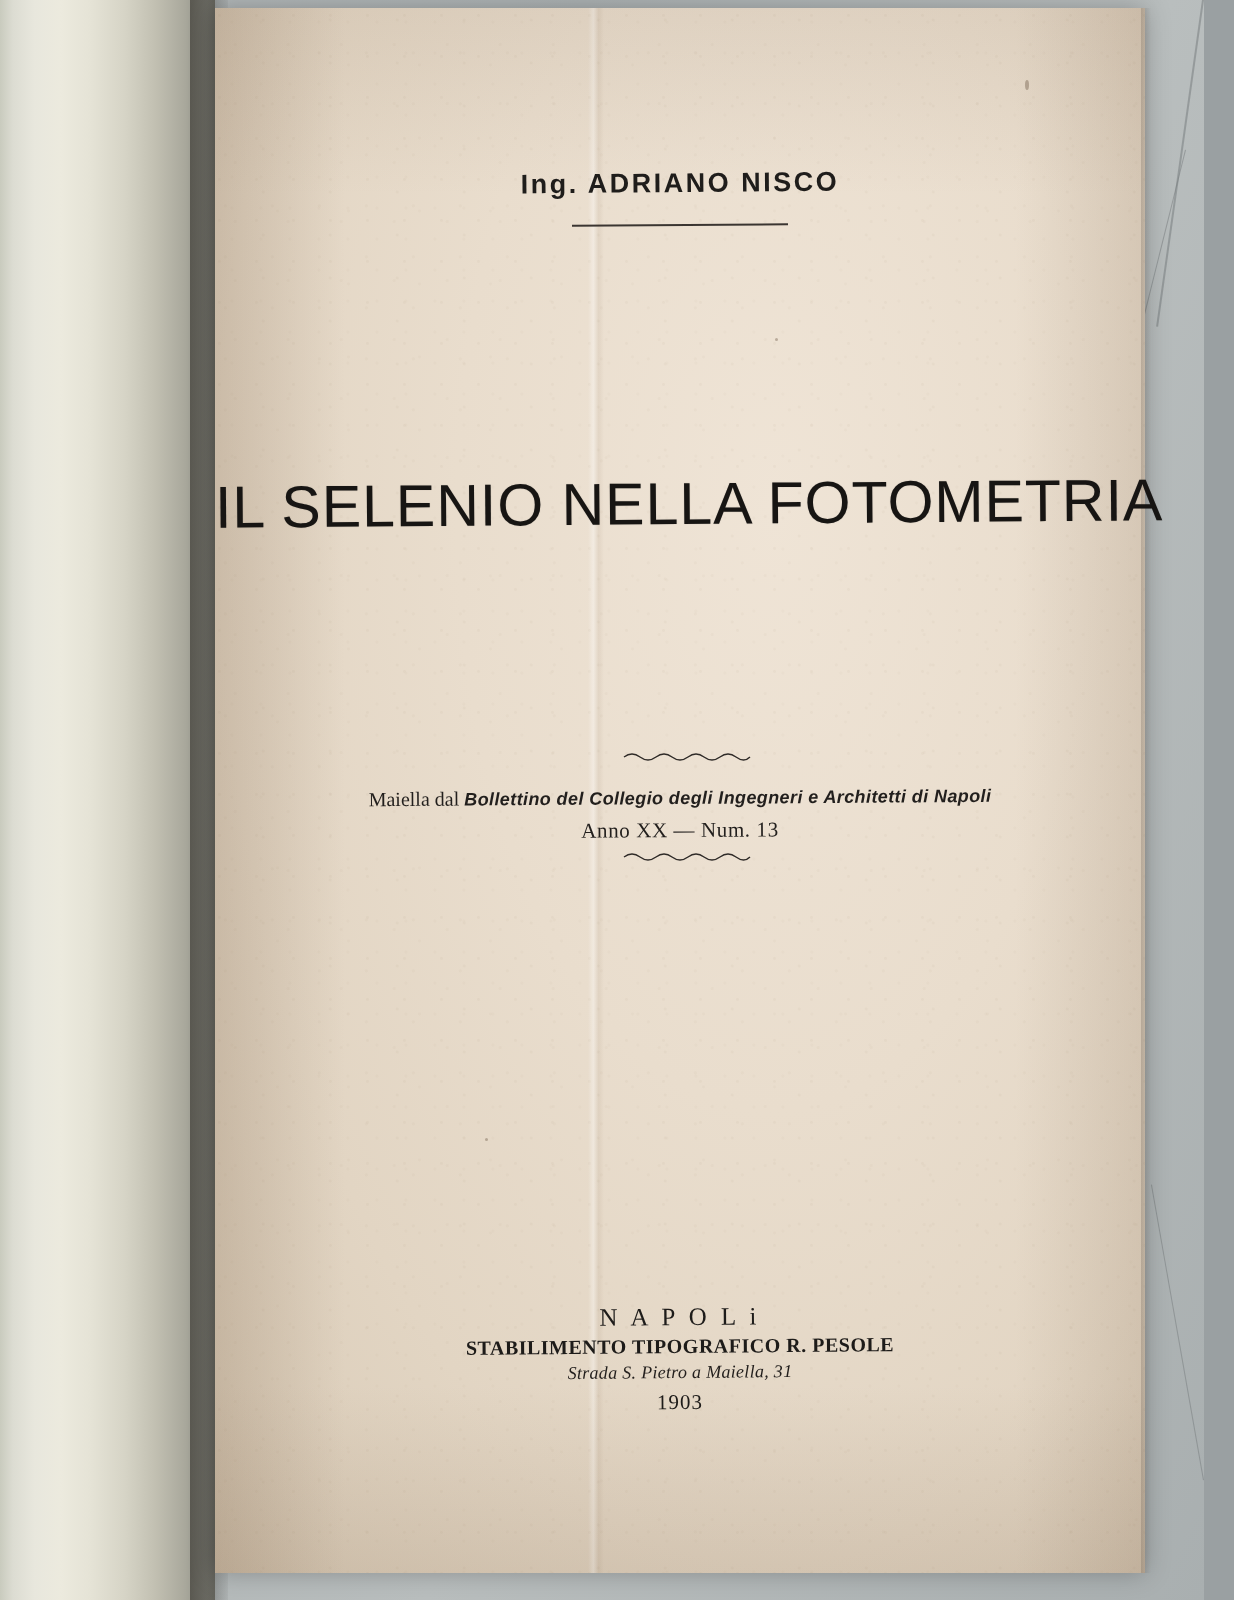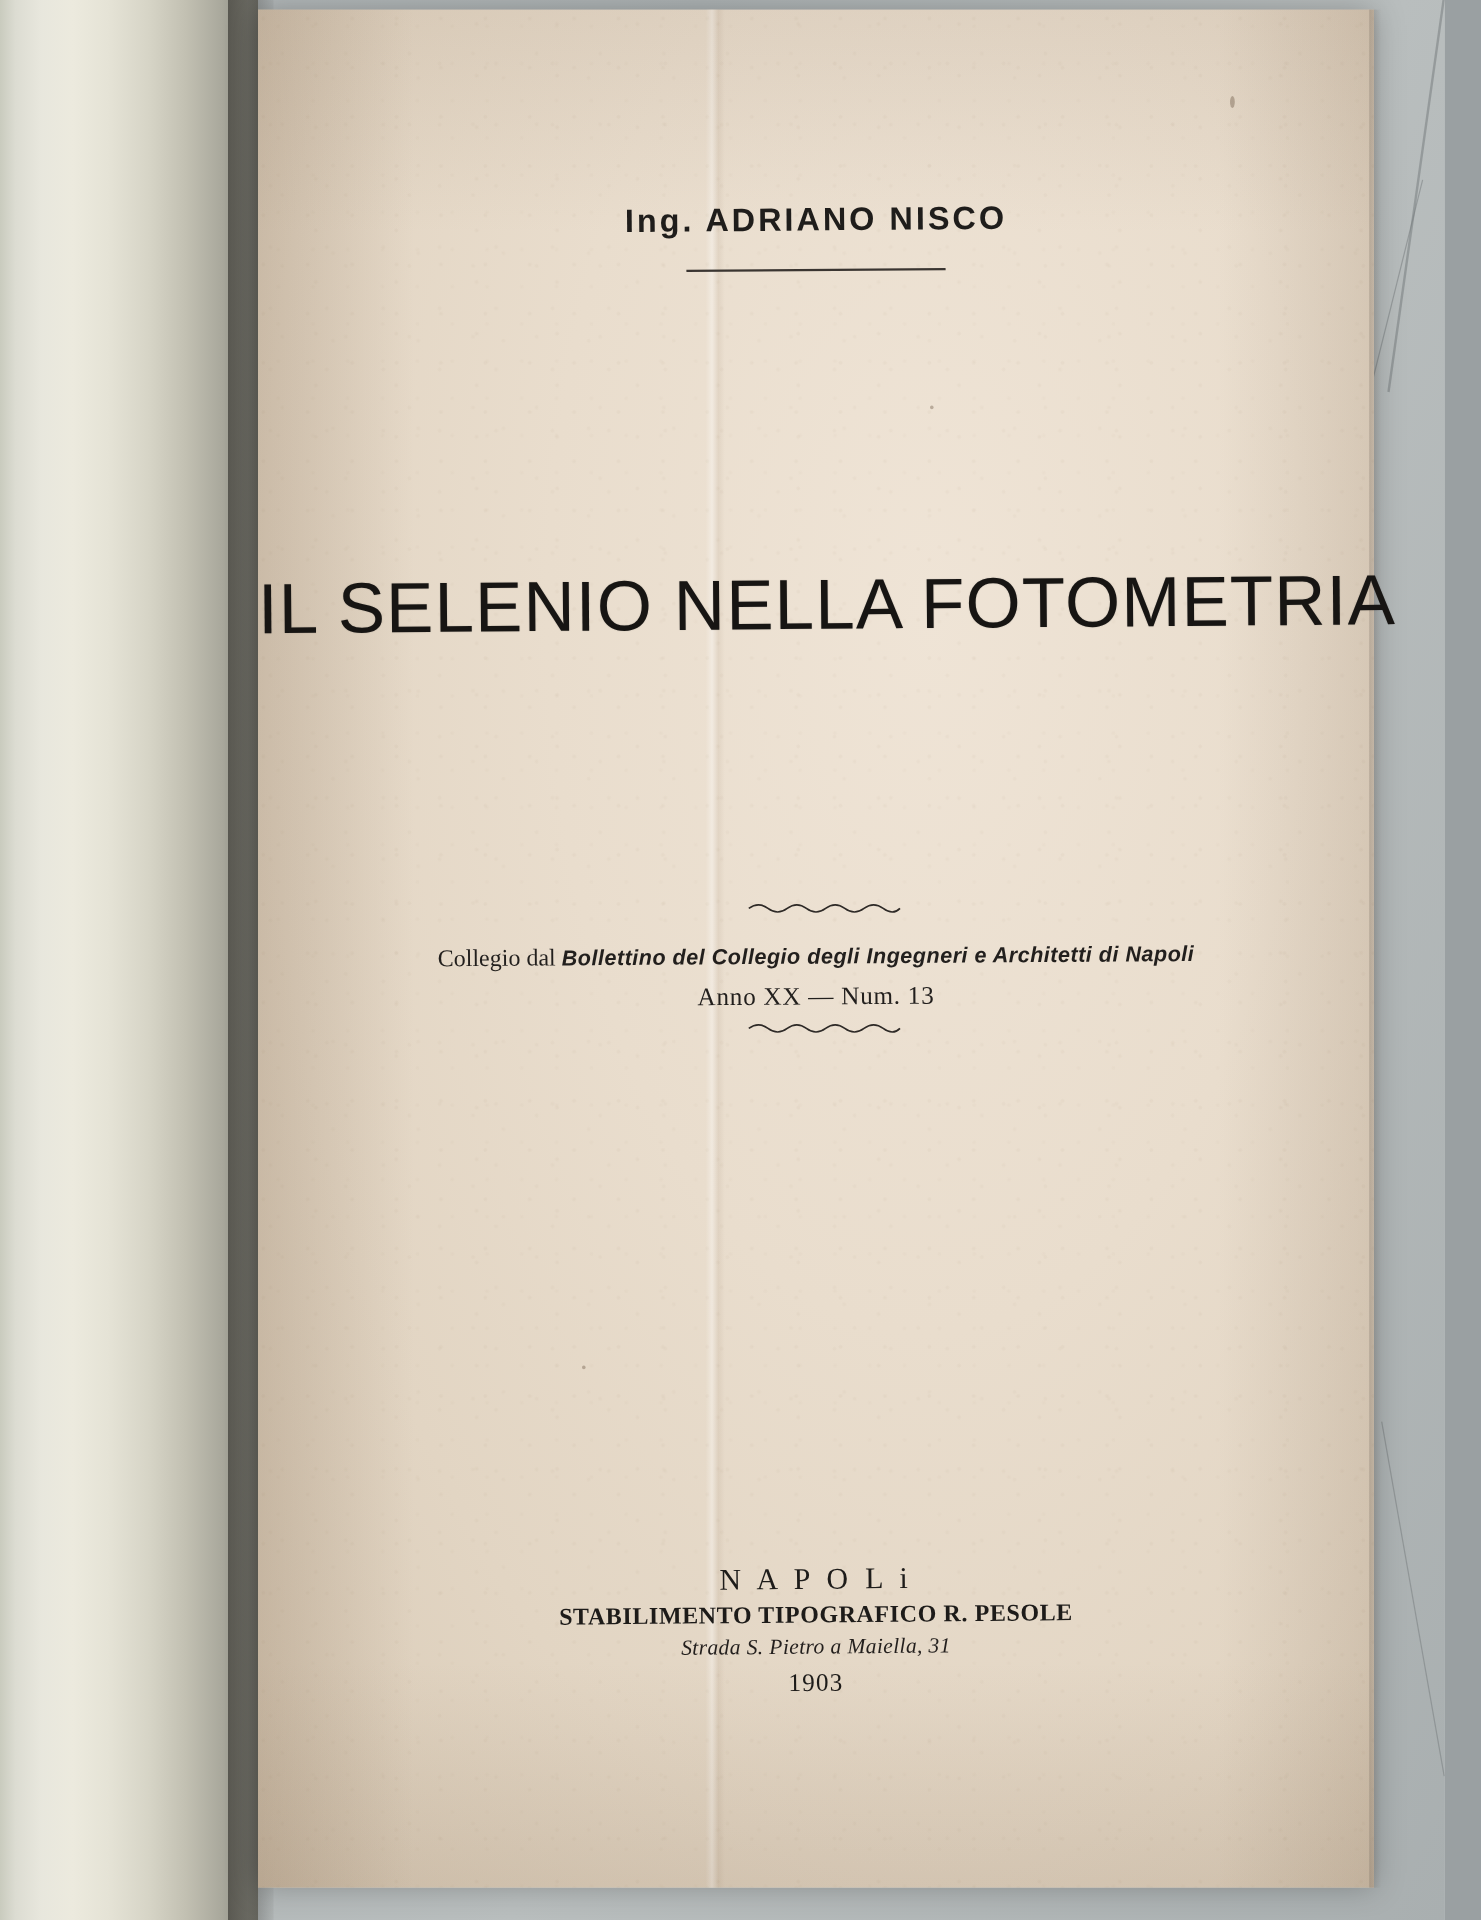--- a/index.html
+++ b/index.html
@@ -255,21 +255,21 @@
 
       <div class="title">IL SELENIO NELLA FOTOMETRIA</div>
 
       <div class="squiggle top">
         <svg width="130" height="12" viewBox="0 0 130 12">
           <path d="M2 7 Q 10 1, 18 7 T 34 7 T 50 7 T 66 7 T 82 7 T 98 7 T 114 7 T 128 7" fill="none" stroke="#2e2a27" stroke-width="1.4"></path>
         </svg>
       </div>
 
       <div class="extract">
-        <span>Collegio  dal</span>
+        <span>Maiella  dal</span>
         <span class="ital">Bollettino del Collegio degli Ingegneri e Architetti di Napoli</span>
       </div>
       <div class="extract-line2">Anno XX — Num.  13</div>
 
       <div class="squiggle bottom">
         <svg width="130" height="12" viewBox="0 0 130 12">
           <path d="M2 7 Q 10 1, 18 7 T 34 7 T 50 7 T 66 7 T 82 7 T 98 7 T 114 7 T 128 7" fill="none" stroke="#2e2a27" stroke-width="1.4"></path>
         </svg>
       </div>
 

